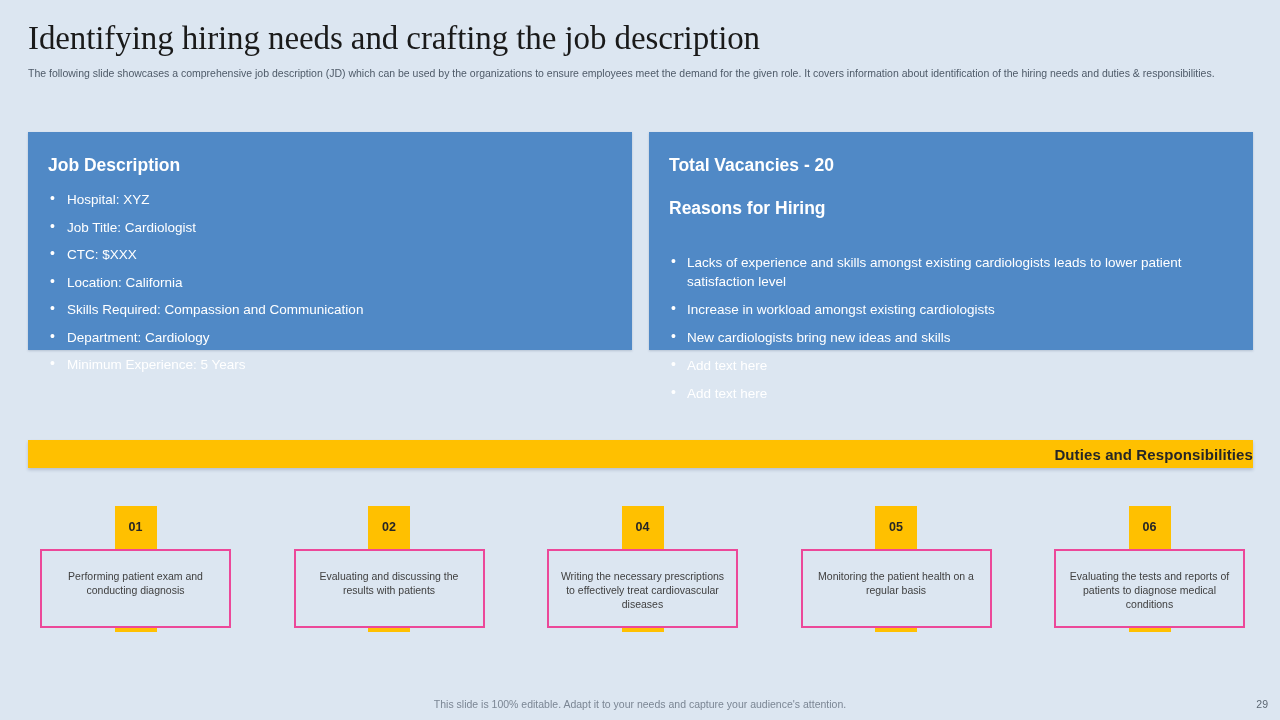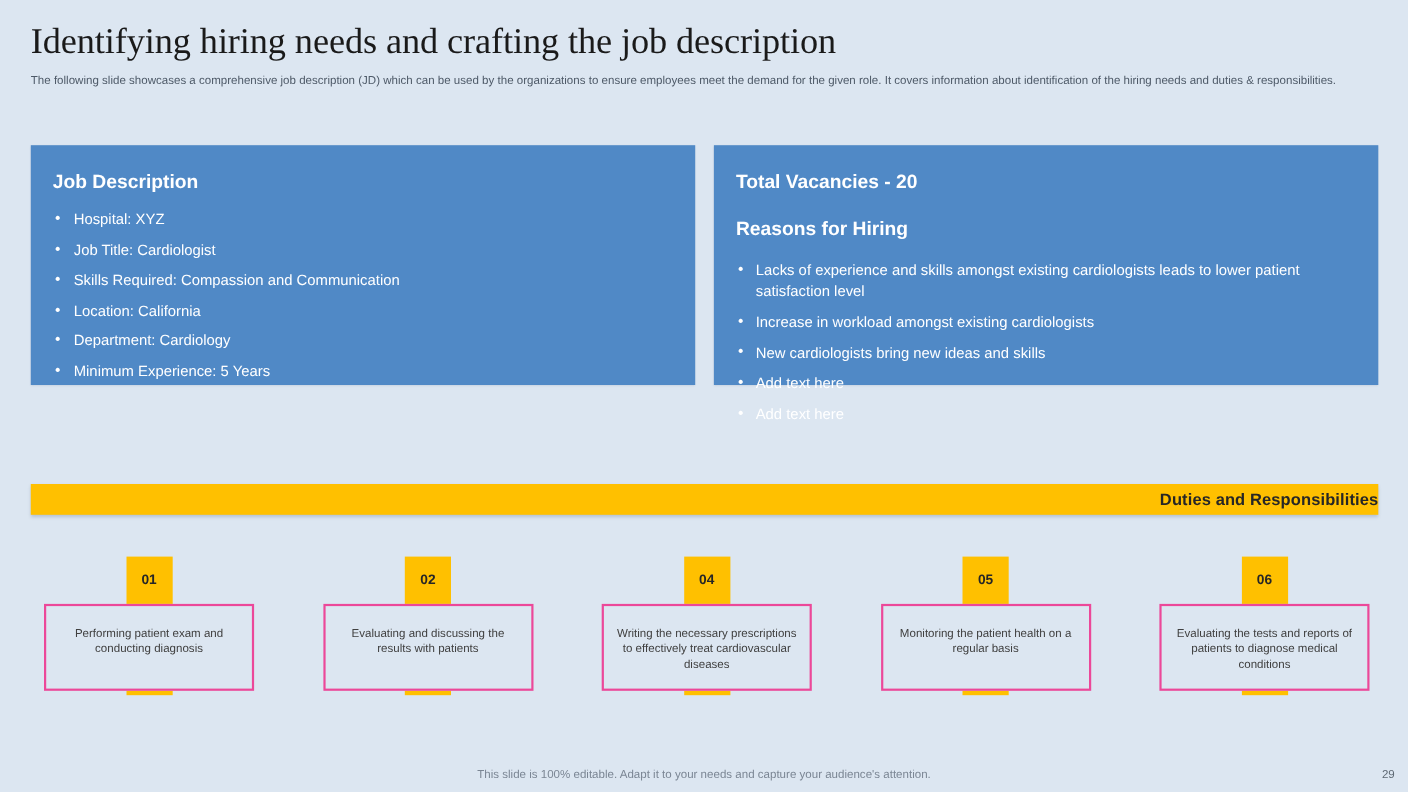--- a/index.html
+++ b/index.html
@@ -67,21 +67,21 @@
   }
   .panel-title {
     color: #ffffff;
     font-size: 17.5px;
     font-weight: bold;
     margin: 0 0 14px 0;
     line-height: 22px;
   }
   .panel.right { }
   .panel.right .panel-title.first { margin-bottom: 21px; }
-  .panel.right .panel-title.second { margin-bottom: 17px; }
+  .panel.right .panel-title.second { margin-bottom: 34px; }
 
   ul.bullets {
     list-style: none;
     margin: 0;
     padding: 0;
   }
   ul.bullets li {
     position: relative;
     color: #ffffff;
     font-size: 13.5px;
@@ -205,22 +205,23 @@
     <p class="slide-subtitle">The following slide showcases a comprehensive job description (JD) which can be used by the organizations to ensure employees meet the demand for the given role. It covers information about identification of the hiring needs and duties &amp; responsibilities.</p>
   </div>
 
   <div class="panels">
 
     <div class="panel left">
       <div class="panel-title">Job Description</div>
       <ul class="bullets">
         <li>Hospital: XYZ</li>
         <li>Job Title: Cardiologist</li>
+        <li>CTC: $XXX</li>
+        <li>Location: California</li>
         <li>Skills Required: Compassion and Communication</li>
-        <li>Location: California</li>
         <li>Department: Cardiology</li>
         <li>Minimum Experience: 5 Years</li>
       </ul>
     </div>
 
     <div class="panel right">
       <div class="panel-title first">Total Vacancies - 20</div>
       <div class="panel-title second">Reasons for Hiring</div>
       <ul class="bullets">
         <li>Lacks of experience and skills amongst existing cardiologists leads to lower patient satisfaction level</li>

